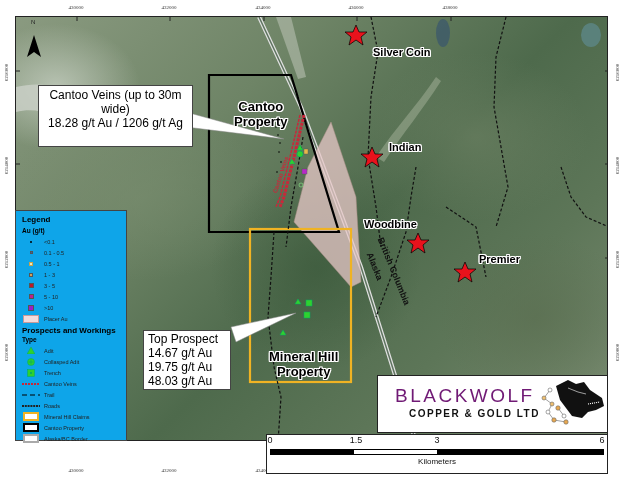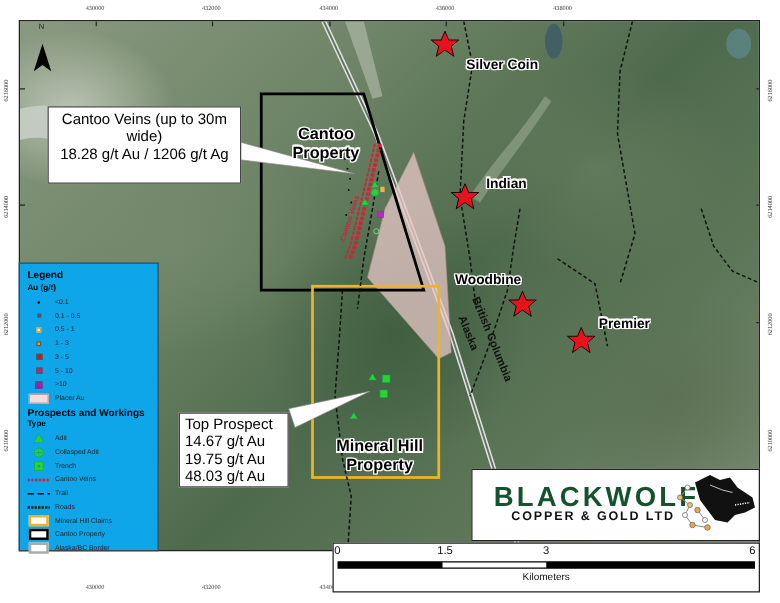--- a/index.html
+++ b/index.html
@@ -34,21 +34,21 @@
   #legend { position: absolute; left: 15px; top: 210px; width: 112px; height: 231px; background: #0ea5e9; border: 1px solid #444; padding: 4px 6px; }
   #legend .lg-title { font-size: 8px; font-weight: bold; margin-bottom: 3px; }
   #legend .lg-sub { font-size: 6.5px; font-weight: bold; margin: 1px 0 2px; }
   #legend .lg-section { font-size: 8px; font-weight: bold; margin: 2px 0 1px; }
   #legend .row { display: flex; align-items: center; height: 11px; font-size: 5.5px; color: #222; }
   #legend .sym { width: 18px; display: flex; justify-content: center; align-items: center; margin-right: 4px; }
   .sq { width: 4px; height: 4px; border: 0.5px solid #555; }
   .dot { width: 2px; height: 2px; background: #000; border-radius: 50%; }
 
   #logo-box { position: absolute; left: 377px; top: 375px; width: 231px; height: 58px; background: #fff; border: 1px solid #222; }
-  #logo-box .brand { position: absolute; left: 17px; top: 9px; font-size: 22px; font-weight: bold; letter-spacing: 2.5px; color: #14532d; }
+  #logo-box .brand { position: absolute; left: 17px; top: 9px; font-size: 19px; font-weight: normal; letter-spacing: 2.5px; color: #701a75; }
   #logo-box .sub { position: absolute; left: 31px; top: 32px; font-size: 10px; font-weight: bold; letter-spacing: 1.5px; color: #111; }
 
   #scalebar { position: absolute; left: 266px; top: 434px; width: 342px; height: 40px; background: #fff; border: 1px solid #222; }
   .sb-label { position: absolute; top: 0px; font-size: 9px; color: #111; transform: translateX(-50%); }
   .sb-bar { position: absolute; top: 14px; height: 6px; background: #000; }
   .sb-white { position: absolute; top: 15px; height: 4px; background: #fff; }
   .sb-units { position: absolute; top: 22px; left: 0; width: 100%; text-align: center; font-size: 8px; color: #111; }
 </style>
 </head>
 <body>

